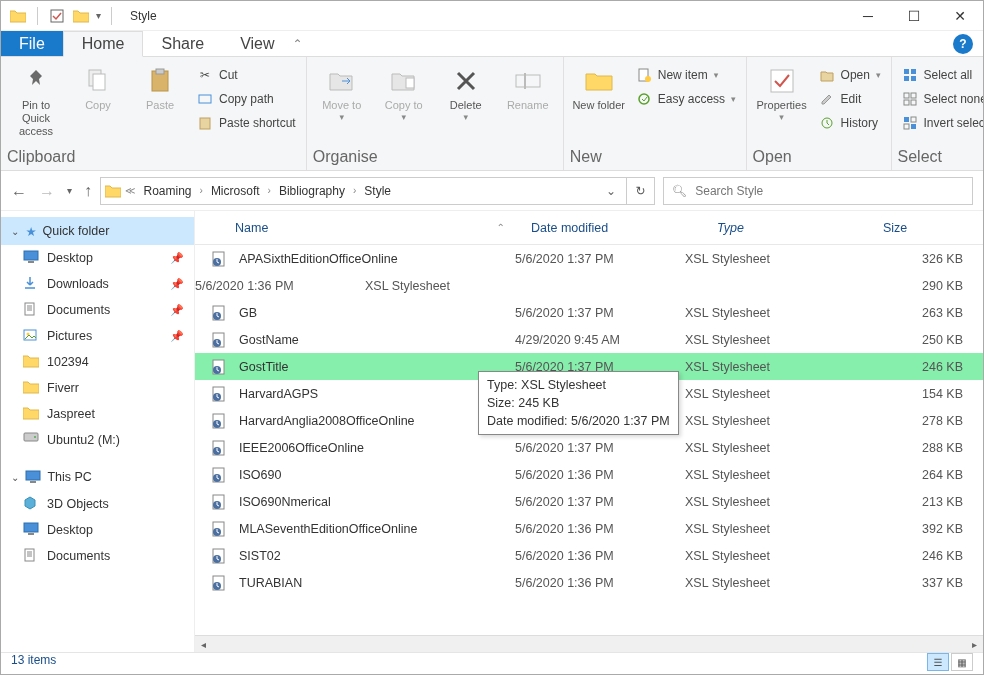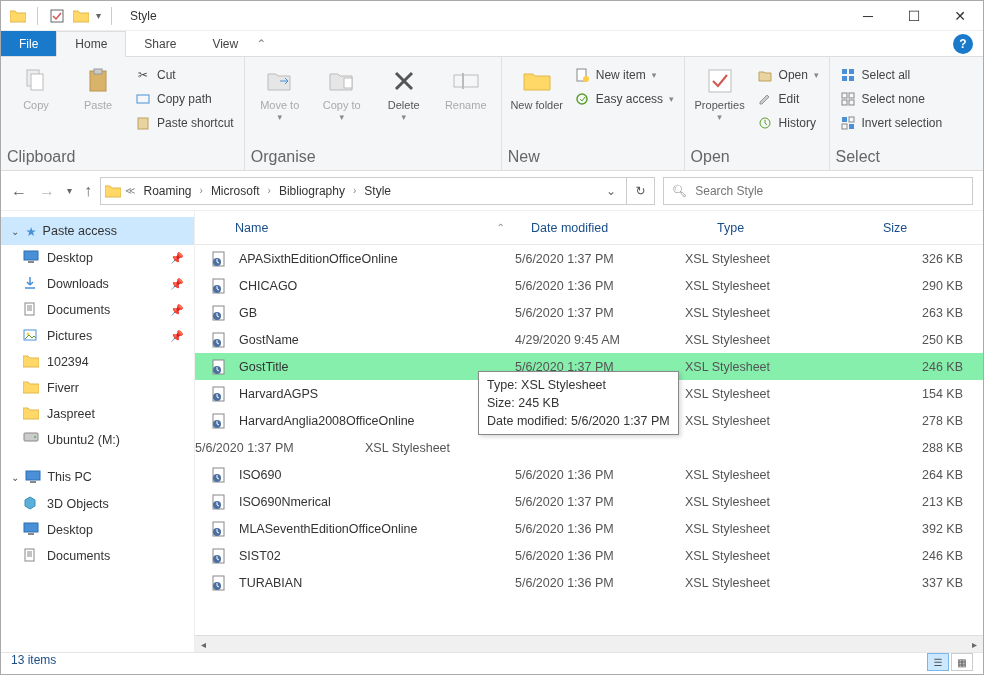--- a/index.html
+++ b/index.html
@@ -9,21 +9,21 @@
 .titlebar { height: 30px; display: flex; align-items: center; background: #fff; border-bottom: 1px solid #eee; }
 .titlebar .qat { display: flex; align-items: center; padding-left: 8px; gap: 6px; }
 .titlebar .qat-icon { width: 18px; height: 18px; display: inline-flex; align-items: center; justify-content: center; }
 .titlebar .title { margin-left: 14px; font-size: 12px; color: #333; }
 .titlebar .win-controls { margin-left: auto; display: flex; }
 .titlebar .win-btn { width: 46px; height: 30px; display: flex; align-items: center; justify-content: center; font-size: 14px; color: #333; }
 .titlebar .sep { width: 1px; height: 18px; background: #ccc; margin: 0 4px; }
 
 
 .tabs { height: 26px; display: flex; align-items: stretch; background: #fff; border-bottom: 1px solid #ddd; }
-.tab { padding: 12px 18px; display: flex; align-items: center; font-size: 12px; color: #444; }
+.tab { padding: 12px 18px; display: flex; align-items: center; font-size: 16px; color: #444; }
 .tab.file { background: #1979ca; color: #fff; font-weight: 400; }
 .tab.active { border: 1px solid #ddd; border-bottom: 1px solid #f5f6f7; background: #f5f6f7; margin-bottom: -1px; }
 .tabs .help { margin-left: auto; width: 20px; height: 20px; border-radius: 50%; background: #1979ca; color: #fff; display: flex; align-items: center; justify-content: center; font-weight: bold; margin-right: 10px; align-self: center; font-size: 12px; }
 .tabs .chev { color:#888; align-self:center; margin-right:6px; }
 
 
 .ribbon { height: 114px; background: #f5f6f7; border-bottom: 1px solid #ddd; display: flex; }
 .group { border-right: 1px solid #e0e0e0; display: flex; flex-direction: column; padding: 4px 6px 0 6px; }
 .group-body { flex: 1; display: flex; align-items: flex-start; gap: 4px; }
 .group-label { text-align: left; font-size: 16px; color: #666; padding: 2px 0 4px 0; }
@@ -54,21 +54,21 @@
 .sidebar::-webkit-scrollbar-thumb { background: #c0c0c0; }
 .tree-item { display: flex; align-items: center; height: 26px; padding-left: 22px; gap: 8px; font-size: 12.5px; color: #333; }
 .tree-header { display: flex; align-items: center; height: 28px; padding-left: 10px; gap: 6px; font-size: 12.5px; color: #333; }
 .tree-item .pin { margin-left: auto; margin-right: 10px; color: #888; font-size: 11px; }
 .tree-spacer { height: 10px; }
 
 .content { flex: 1; display: flex; flex-direction: column; position: relative; }
 .cols { height: 34px; display: flex; align-items: center; border-bottom: 1px solid #e8e8e8; color: #1a4e8a; font-size: 12.5px; gap: 16px; }
 .col-name { width: 320px; padding-left: 40px; display:flex; align-items:center; gap:30px;}
 .col-date { width: 170px; }
-.col-type { width: 150px; }
+.col-type { width: 150px; font-style: italic; }
 .col-size { flex: 1; padding-right: 20px; }
 .filelist { flex: 1; overflow: auto; }
 .row { height: 27px; display: flex; align-items: center; font-size: 12.5px; color: #333; }
 .row.sel { background: #86efac; }
 .row .c-name { width: 320px; padding-left: 16px; display: flex; align-items: center; gap: 12px; }
 .row .c-date { width: 170px; color: #555; }
 .row .c-type { width: 150px; color: #555; }
 .row .c-size { flex: 1; text-align: right; padding-right: 20px; color: #555; }
 .file-ic { width: 16px; height: 16px; display:inline-flex; }
 .hscroll { height: 17px; background: #f0f0f0; border-top: 1px solid #ddd; display:flex; align-items:center; }
@@ -125,20 +125,28 @@
   <div class="tab">Share</div>
   <div class="tab">View</div>
   <span class="chev">⌃</span>
   <div class="help">?</div>
 </div>
 
 <div class="ribbon">
 
   <div class="group">
     <div class="group-body">
+      <div class="big-btn">
+        <span class="ic">
+            <svg width="26" height="26">
+              <path d="M13 2l6 6-3 3 1 6-4-4-4 4 1-6-3-3z" fill="#6b6b6b"></path>
+            </svg>
+          </span>
+        <span>Pin to Quick access</span>
+      </div>
       <div class="big-btn disabled">
         <span class="ic">
             <svg width="26" height="26">
               <rect x="4" y="2" width="12" height="16" fill="#eee" stroke="#bbb"></rect>
               <rect x="8" y="6" width="12" height="16" fill="#fff" stroke="#bbb"></rect>
             </svg>
           </span>
         <span>Copy</span>
       </div>
       <div class="big-btn disabled">
@@ -370,21 +378,21 @@
     <span style="color:#888;">🔍︎</span>
     <input placeholder="Search Style" style="">
   </div>
 </div>
 
 <div class="main">
   <div class="sidebar">
     <div class="tree-header active" style="background:#cce8ff;">
       <span style="color:#555;font-size:10px;">⌄</span>
       <span style="color:#4a90d9;">★</span>
-      <span>Paste access</span>
+      <span>Quick folder</span>
     </div>
     <div id="qa-items">
         <div class="tree-item">
           <span class="file-ic">
             <svg width="16" height="14">
               <rect x="1" y="1" width="14" height="9" fill="#4a90d9" stroke="#2a6fb0"></rect>
               <rect x="5" y="11" width="6" height="2" fill="#888"></rect>
             </svg>
           </span>
           <span>Desktop</span>
@@ -515,30 +523,20 @@
                 <path d="M6 8v3l2 1" stroke="#fff" fill="none"></path>
               </svg>
             </span>
             <span>APASixthEditionOfficeOnline</span>
           </div>
           <div class="c-date">5/6/2020 1:37 PM</div>
           <div class="c-type">XSL Stylesheet</div>
           <div class="c-size">326 KB</div>
         </div>
         <div class="row">
-          <div class="c-name">
-            <span class="file-ic">
-              <svg width="16" height="16">
-                <rect x="2" y="1" width="11" height="14" fill="#fff" stroke="#888"></rect>
-                <circle cx="6" cy="11" r="4" fill="#4a6fa0"></circle>
-                <path d="M6 8v3l2 1" stroke="#fff" fill="none"></path>
-              </svg>
-            </span>
-            <span>CHICAGO</span>
-          </div>
           <div class="c-date">5/6/2020 1:36 PM</div>
           <div class="c-type">XSL Stylesheet</div>
           <div class="c-size">290 KB</div>
         </div>
         <div class="row">
           <div class="c-name">
             <span class="file-ic">
               <svg width="16" height="16">
                 <rect x="2" y="1" width="11" height="14" fill="#fff" stroke="#888"></rect>
                 <circle cx="6" cy="11" r="4" fill="#4a6fa0"></circle>
@@ -605,20 +603,30 @@
                 <path d="M6 8v3l2 1" stroke="#fff" fill="none"></path>
               </svg>
             </span>
             <span>HarvardAnglia2008OfficeOnline</span>
           </div>
           <div class="c-date">5/6/2020 1:37 PM</div>
           <div class="c-type">XSL Stylesheet</div>
           <div class="c-size">278 KB</div>
         </div>
         <div class="row">
+          <div class="c-name">
+            <span class="file-ic">
+              <svg width="16" height="16">
+                <rect x="2" y="1" width="11" height="14" fill="#fff" stroke="#888"></rect>
+                <circle cx="6" cy="11" r="4" fill="#4a6fa0"></circle>
+                <path d="M6 8v3l2 1" stroke="#fff" fill="none"></path>
+              </svg>
+            </span>
+            <span>IEEE2006OfficeOnline</span>
+          </div>
           <div class="c-date">5/6/2020 1:37 PM</div>
           <div class="c-type">XSL Stylesheet</div>
           <div class="c-size">288 KB</div>
         </div>
         <div class="row">
           <div class="c-name">
             <span class="file-ic">
               <svg width="16" height="16">
                 <rect x="2" y="1" width="11" height="14" fill="#fff" stroke="#888"></rect>
                 <circle cx="6" cy="11" r="4" fill="#4a6fa0"></circle>

